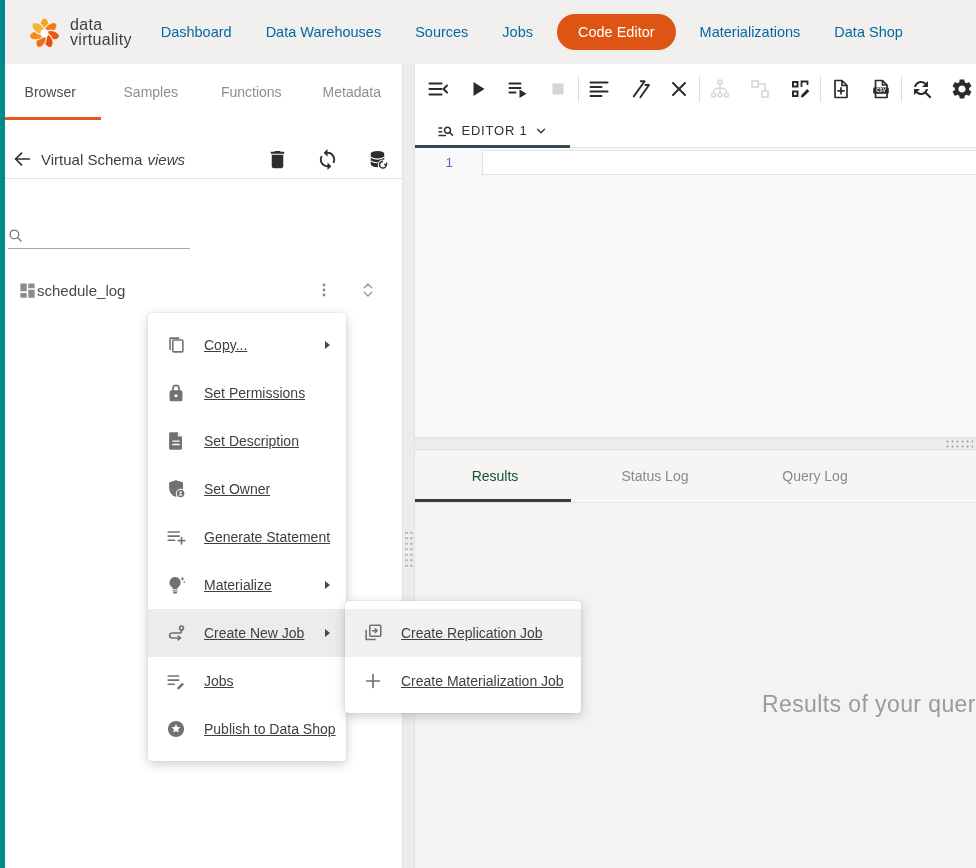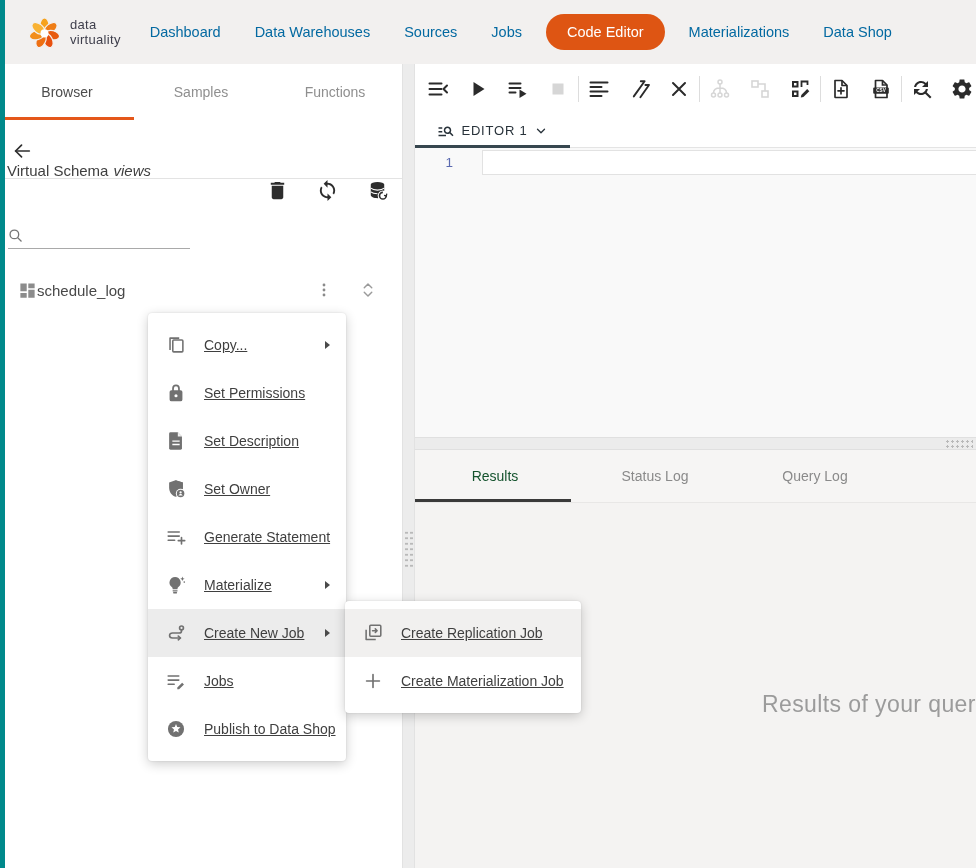--- a/index.html
+++ b/index.html
@@ -7,35 +7,35 @@
        font-family:"Liberation Sans",sans-serif;background:#fff;color:#3d3d3d;}
   svg{display:block;}
 
   
   .teal-strip{position:absolute;left:0;top:0;width:5px;height:100%;background:#00898b;z-index:60;}
 
   
   .topnav{position:absolute;left:0;top:0;width:100%;height:64px;background:#f2f0ef;
           display:flex;align-items:center;z-index:10;}
   .brand{display:flex;align-items:center;gap:8px;margin-left:27px;}
-  .brand-text{font-size:13px;line-height:15px;color:#3e3e4b;letter-spacing:.3px;}
+  .brand-text{font-size:16px;line-height:15px;color:#3e3e4b;letter-spacing:.3px;}
   .nav-links{display:flex;align-items:center;margin-left:12px;}
   .nav-link{color:#0369a1;font-size:14.5px;padding:0 17px;cursor:pointer;white-space:nowrap;}
   .nav-link.active{background:#de5513;color:#fff;border-radius:19px;padding:10px 21px;margin:0 7px;}
 
   
   .left-panel{position:absolute;left:0;top:64px;width:402px;bottom:0;background:#fff;border-radius:24px;}
   .lp-tabs{position:absolute;top:0;left:0;right:0;height:56px;display:flex;}
   .lp-tab{flex:1;display:flex;align-items:center;justify-content:center;font-size:14px;
           color:#8f8f8f;position:relative;cursor:pointer;}
   .lp-tab.active{color:#4d4d4d;}
   .lp-tab.active::after{content:"";position:absolute;left:0;right:0;bottom:0;height:3px;background:#e4571a;}
 
-  .lp-header{position:absolute;top:76px;left:0;right:0;height:38px;display:flex;align-items:flex-start;
-             border-bottom:1px solid #e3e3e3;flex-direction:column;}
+  .lp-header{position:absolute;top:76px;left:0;right:0;height:38px;display:flex;align-items:center;
+             border-bottom:1px solid #e3e3e3;}
   .back-btn{margin-left:10px;width:24px;height:24px;color:#2f2f2f;display:flex;align-items:center;justify-content:center;cursor:pointer;}
   .lp-title{margin-left:7px;font-size:15px;color:#3f3f3f;}
   .lp-title .it{font-style:italic;margin-left:5px;}
   .lp-actions{margin-left:auto;display:flex;gap:27px;padding-right:13px;}
   .lp-actions .act{width:23px;height:23px;color:#2d2d2d;cursor:pointer;display:flex;align-items:center;justify-content:center;}
   .lp-actions .act svg{width:23px;height:23px;}
 
   .lp-search{position:absolute;top:158px;left:8px;width:182px;height:26px;
              border-bottom:1px solid #a9a9a9;display:flex;align-items:center;}
   .search-ic{width:15px;height:15px;color:#757575;margin-right:6px;}
@@ -172,20 +172,21 @@
 
   <section class="left-panel">
     <div class="lp-tabs">
 
         <span class="lp-tab active">Browser</span>
 
         <span class="lp-tab">Samples</span>
 
         <span class="lp-tab">Functions</span>
 
+        <span class="lp-tab">Metadata</span>
       </div>
 
     <div class="lp-header">
       <span class="back-btn">
           <svg viewBox="0 0 24 24" width="22" height="22" fill="none" stroke="currentColor" stroke-width="1.8" stroke-linecap="round" stroke-linejoin="round">
             <path d="M20 12H5"></path>
             <path d="M11.5 5.5 5 12l6.5 6.5"></path>
           </svg>
         </span>
       <span class="lp-title"><span>Virtual Schema</span><span class="it">views</span></span>

